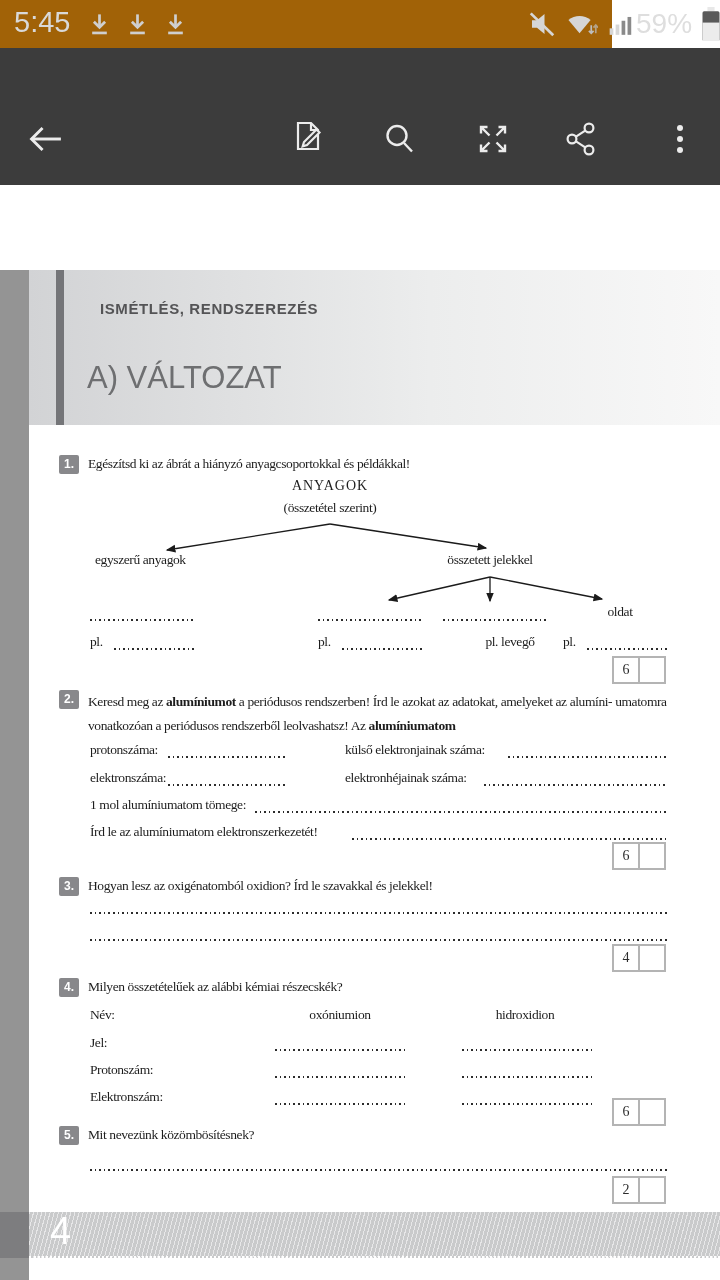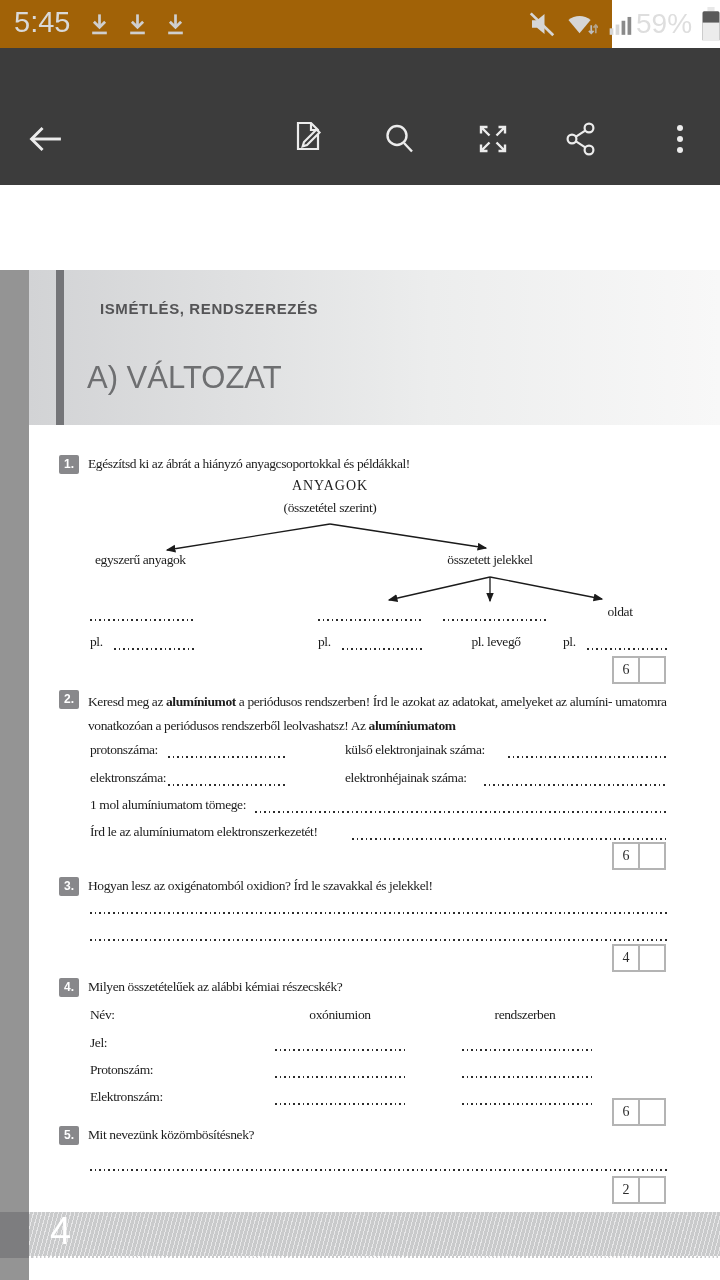--- a/index.html
+++ b/index.html
@@ -206,21 +206,21 @@
 
     <span class="dots" style="left:90px;top:349px;width:106px"></span>
     <span class="dots" style="left:318px;top:349px;width:104px"></span>
     <span class="dots" style="left:443px;top:349px;width:104px"></span>
     <span class="t ctr" style="left:580px;top:333px;width:80px">oldat</span>
 
     <span class="t" style="left:90px;top:363px">pl.</span>
     <span class="dots" style="left:114px;top:378px;width:82px"></span>
     <span class="t" style="left:318px;top:363px">pl.</span>
     <span class="dots" style="left:342px;top:378px;width:82px"></span>
-    <span class="t ctr" style="left:441px;top:363px;width:110px">pl. levegő</span>
+    <span class="t ctr" style="left:455px;top:363px;width:110px">pl. levegő</span>
     <span class="t" style="left:563px;top:363px">pl.</span>
     <span class="dots" style="left:587px;top:378px;width:80px"></span>
 
     <span class="score" style="left:612px;top:386px">
       <span class="c1">6</span>
         <span class="c2"></span>
     </span>
 
     <span class="qnum" style="left:59px;top:420px">2.</span>
     <div class="t" style="left:88px;top:420px;width:585px;white-space:normal;line-height:24px">
@@ -256,21 +256,21 @@
     <span class="score" style="left:612px;top:674px">
       <span class="c1">4</span>
         <span class="c2"></span>
     </span>
 
     <span class="qnum" style="left:59px;top:708px">4.</span>
     <span class="t" style="left:88px;top:708px">Milyen összetételűek az alábbi kémiai részecskék?</span>
 
     <span class="t" style="left:90px;top:736px">Név:</span>
     <span class="t ctr" style="left:280px;top:736px;width:120px">oxóniumion</span>
-    <span class="t ctr" style="left:465px;top:736px;width:120px">rendszerben</span>
+    <span class="t ctr" style="left:465px;top:736px;width:120px">hidroxidion</span>
 
     <span class="t" style="left:90px;top:764px">Jel:</span>
     <span class="dots" style="left:275px;top:779px;width:130px"></span>
     <span class="dots" style="left:462px;top:779px;width:130px"></span>
 
     <span class="t" style="left:90px;top:791px">Protonszám:</span>
     <span class="dots" style="left:275px;top:806px;width:130px"></span>
     <span class="dots" style="left:462px;top:806px;width:130px"></span>
 
     <span class="t" style="left:90px;top:818px">Elektronszám:</span>

